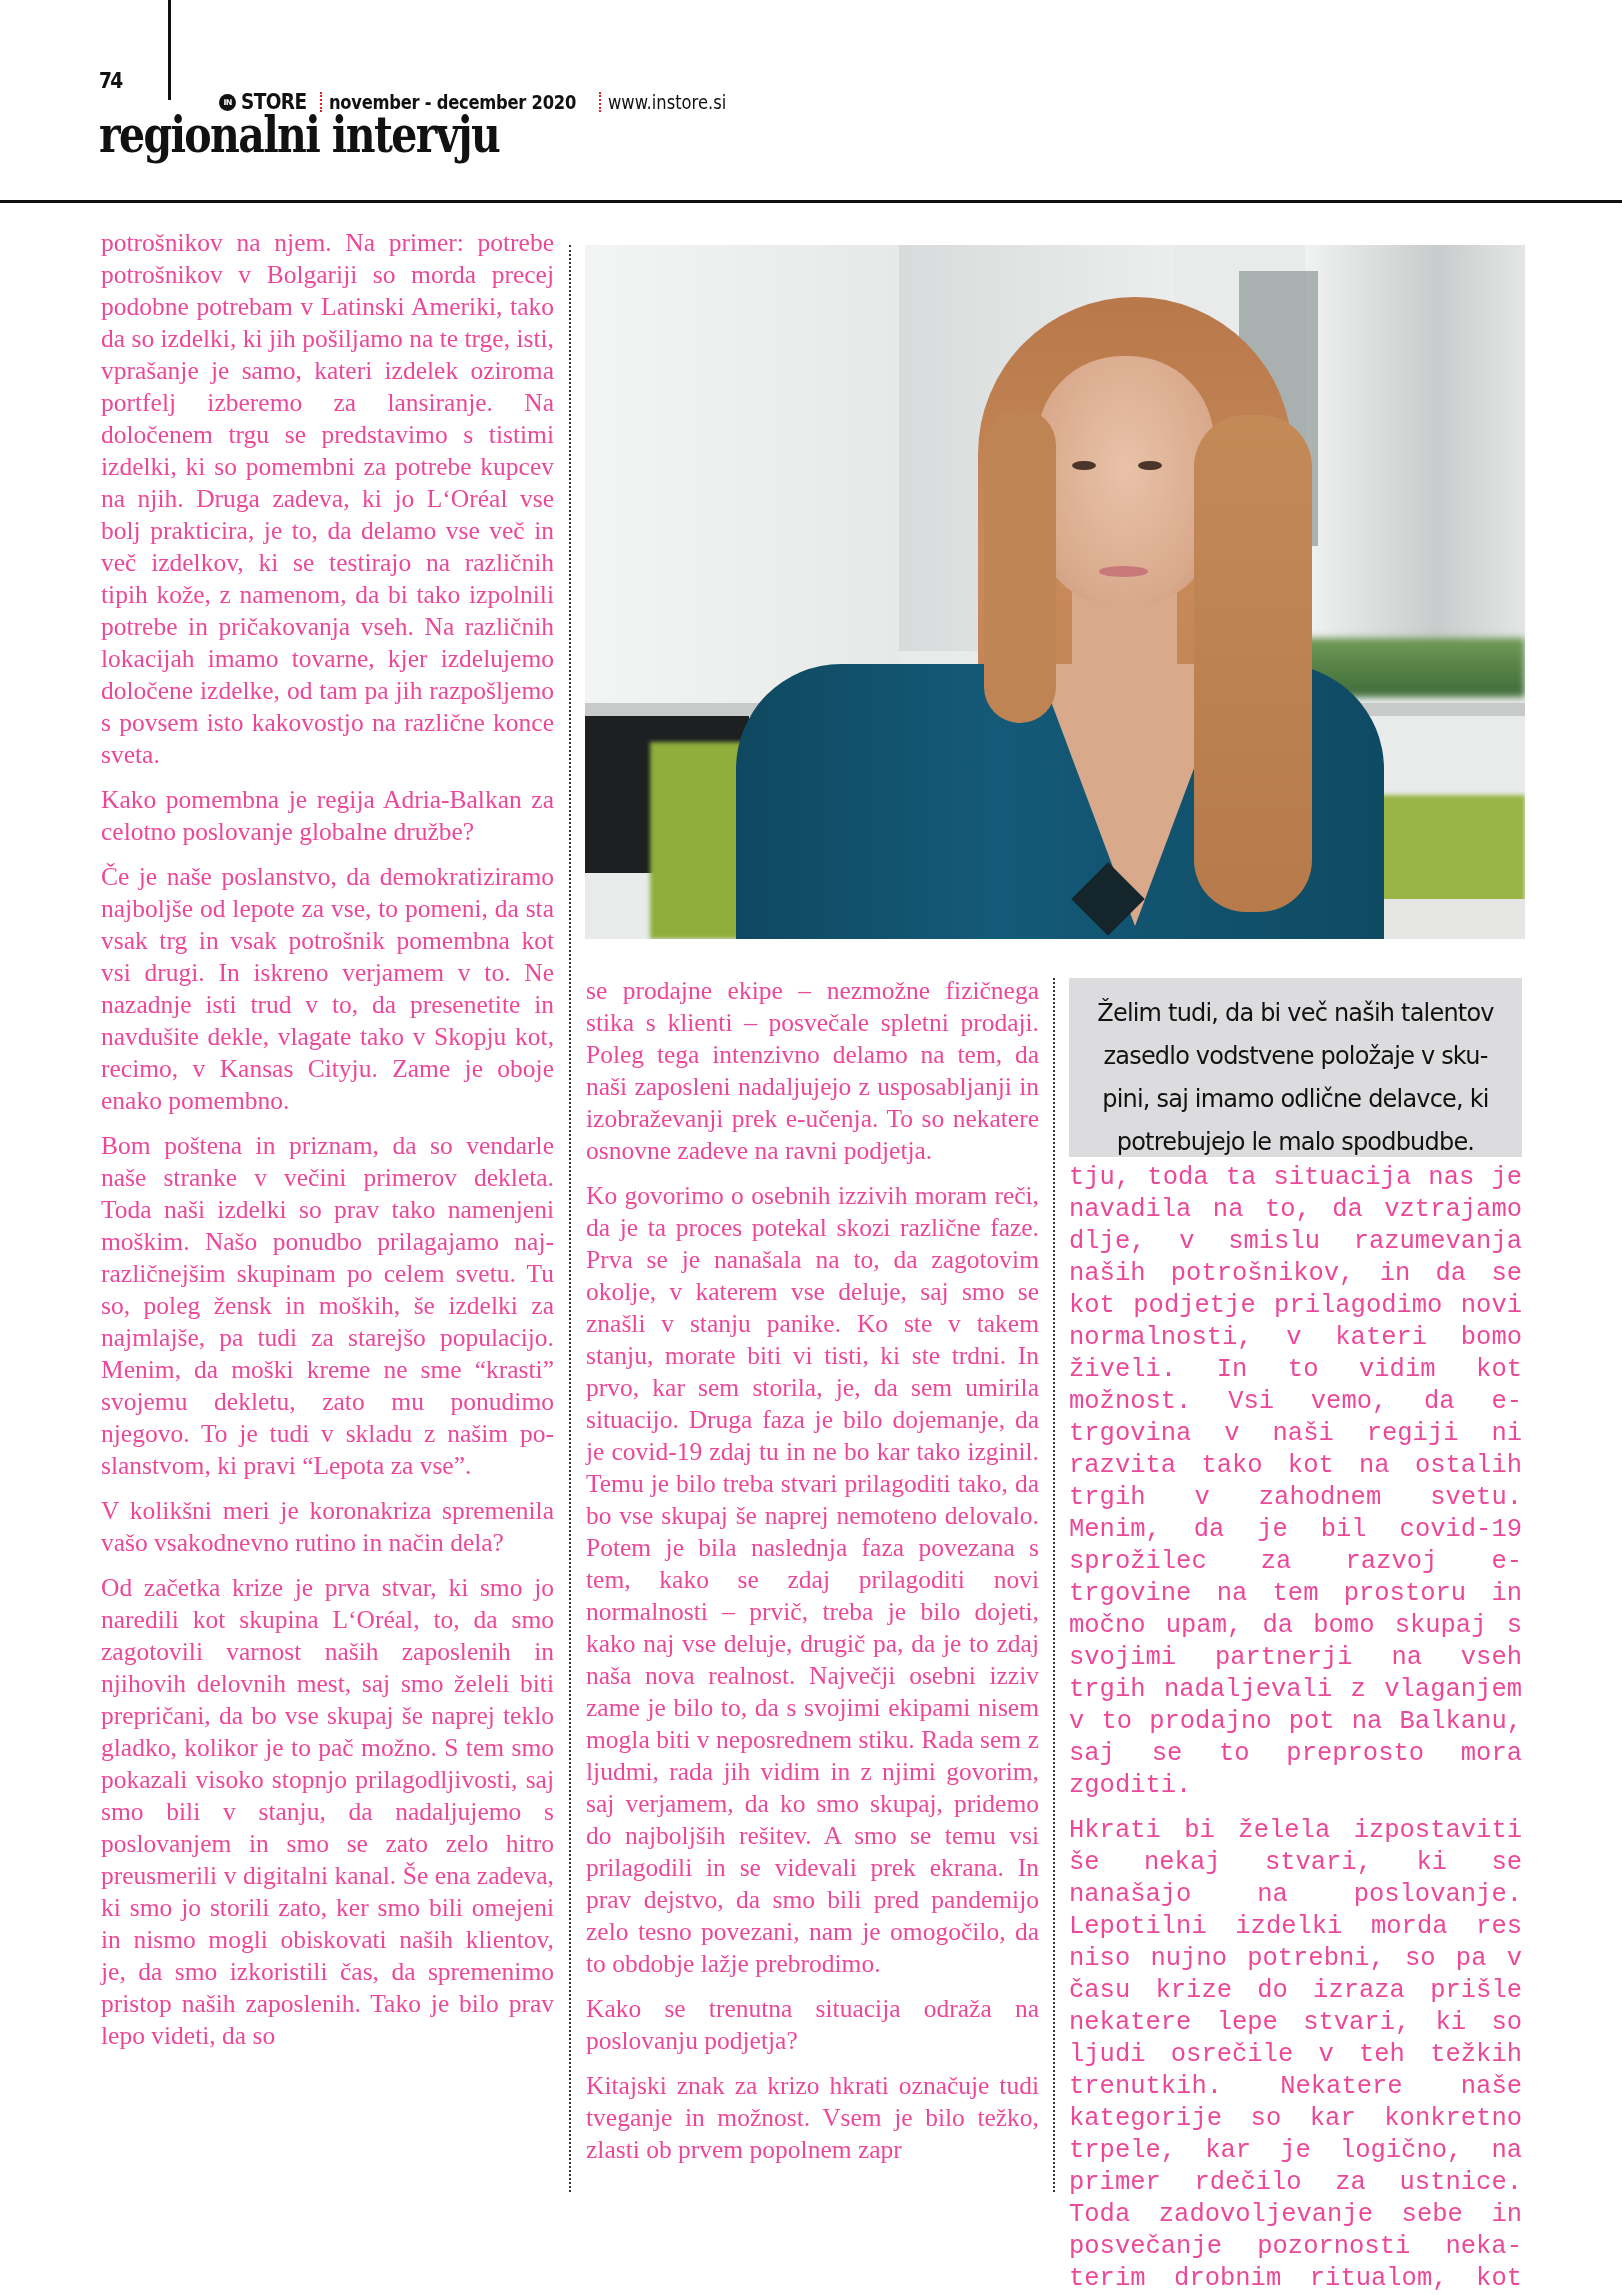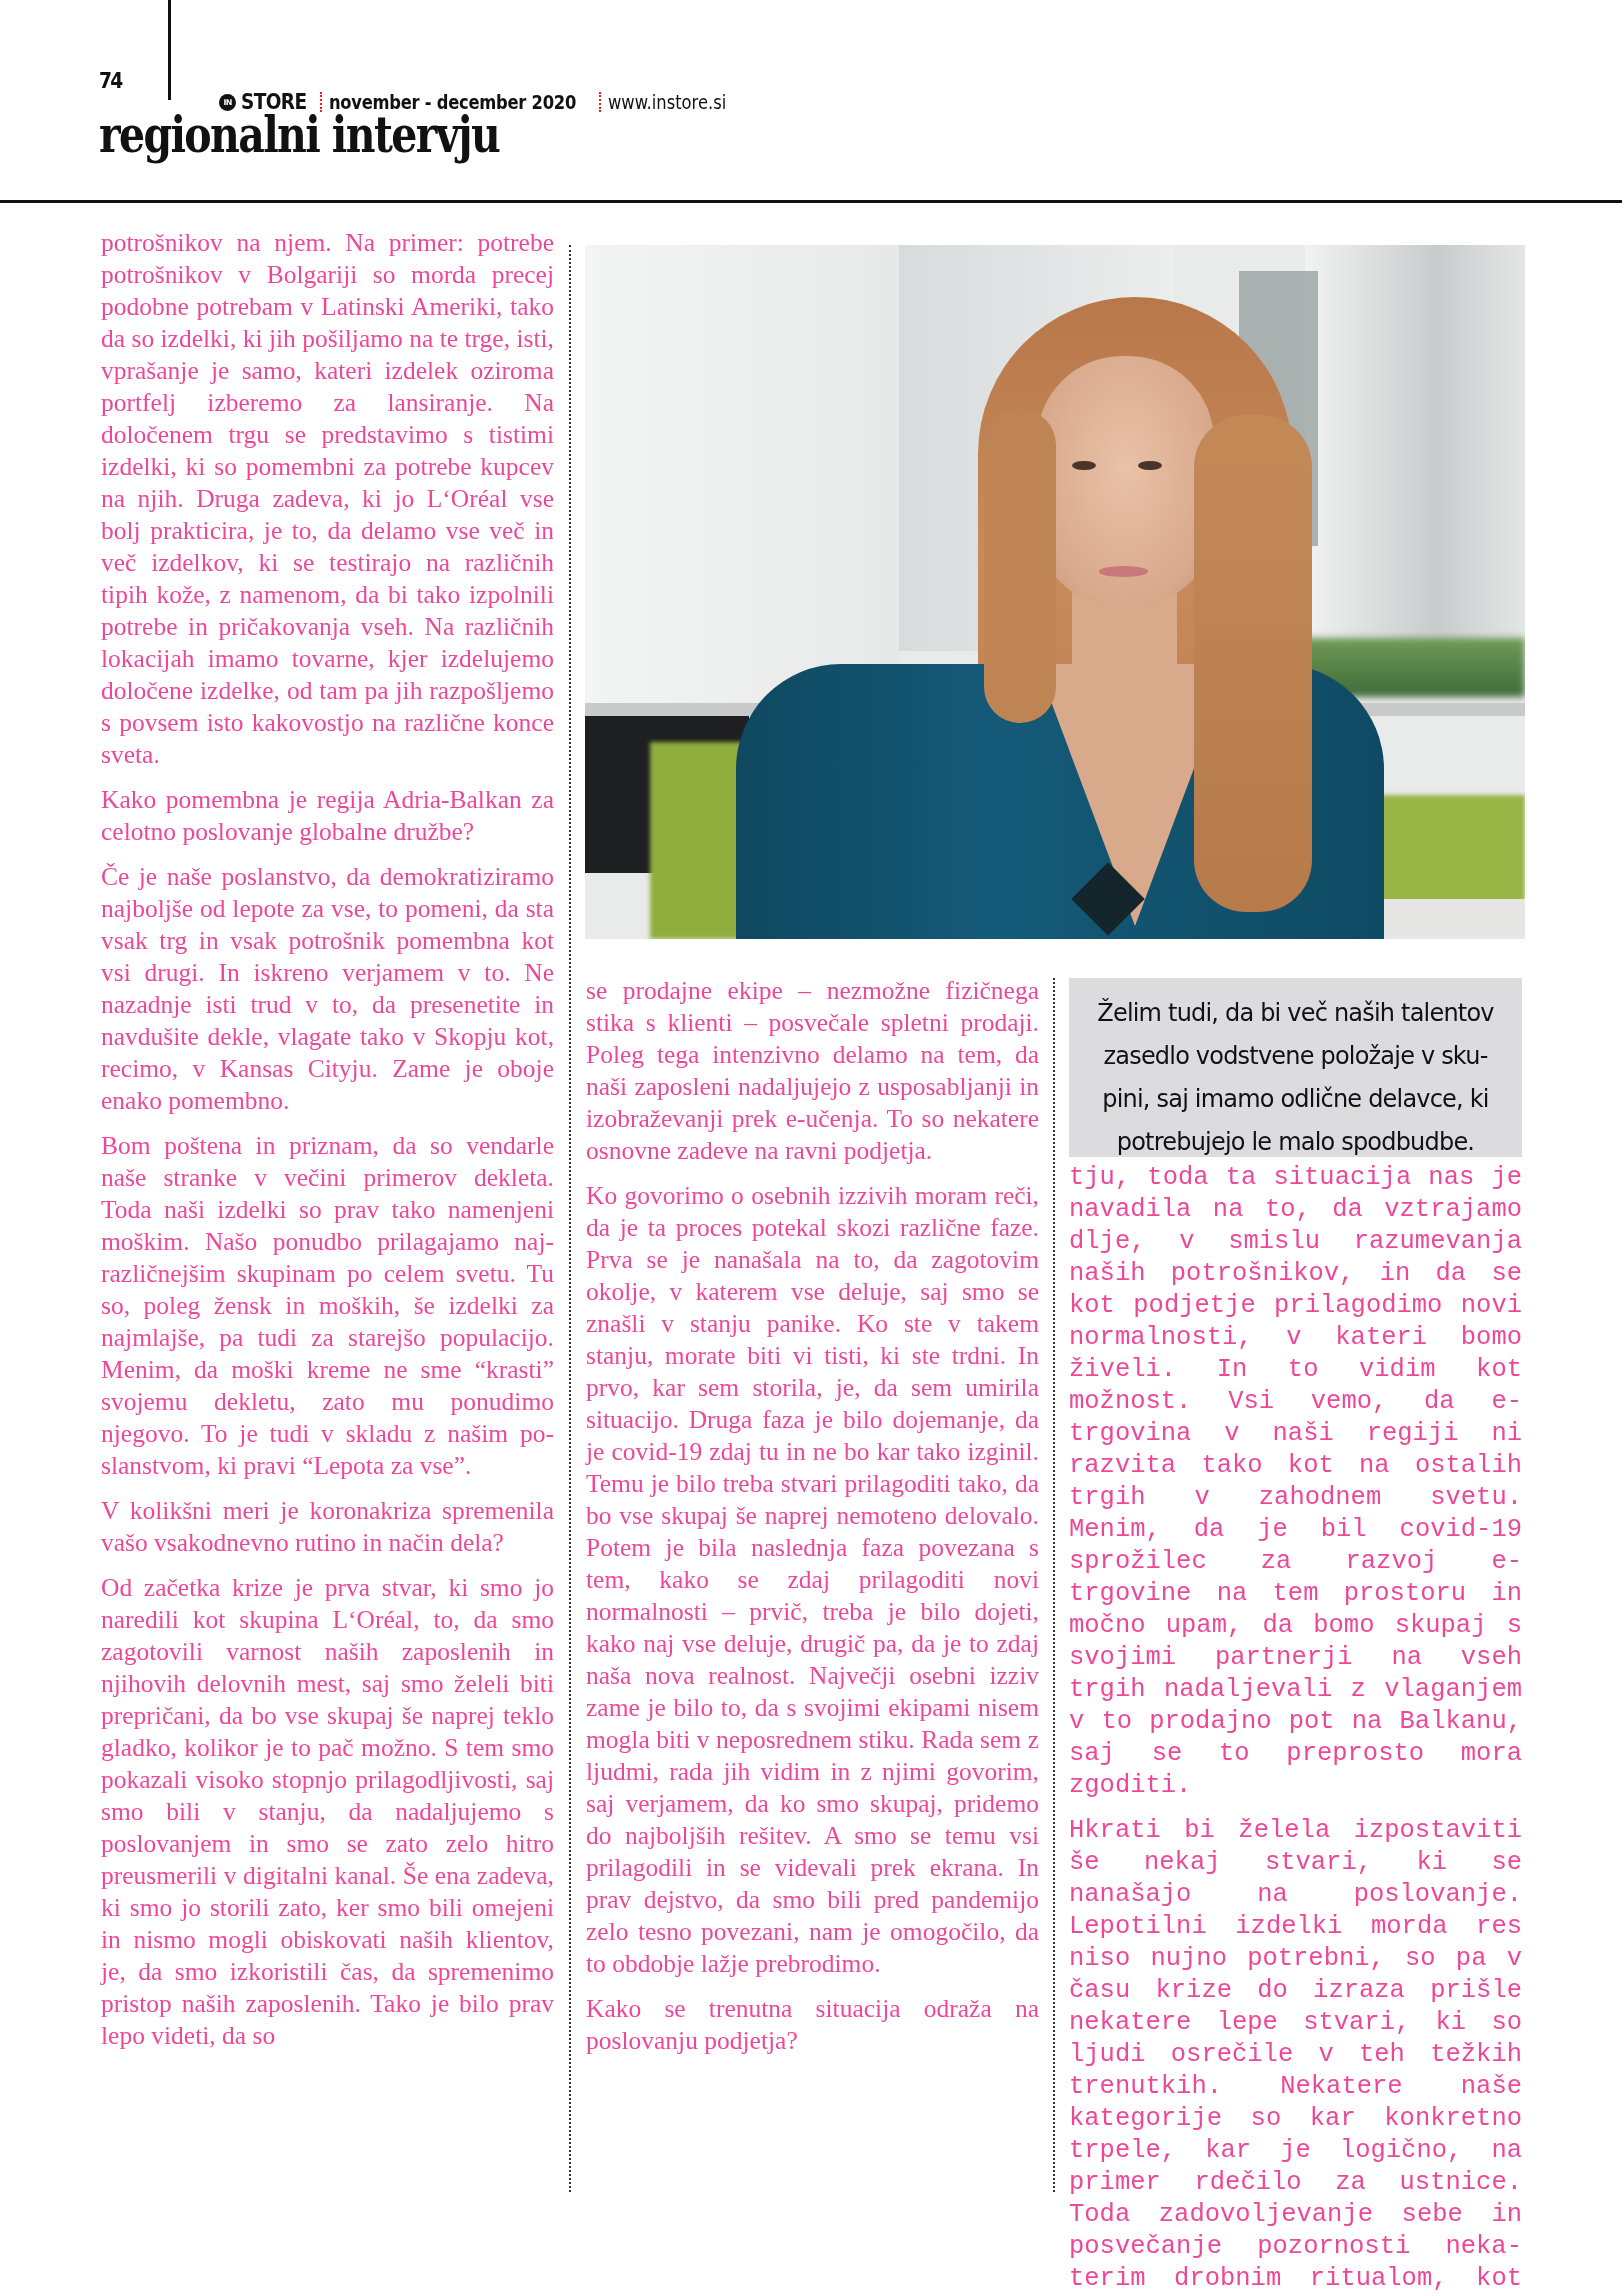--- a/index.html
+++ b/index.html
@@ -109,20 +109,21 @@
   <div class="vneck"></div>
   <div class="vneck-inner"></div>
   <div class="hair-front-l"></div>
   <div class="hair-front-r"></div>
 </div>
 
 <div class="abs col col2">
   <p>se prodajne ekipe – nezmožne fizičnega stika s klienti – posvečale spletni prodaji. Poleg tega intenzivno delamo na tem, da naši zaposleni nadaljujejo z usposabljanji in izobraževanji prek e-učenja. To so ne­katere osnovne zadeve na ravni podjetja.</p>
   <p>Ko govorimo o osebnih izzivih moram reči, da je ta proces potekal skozi različne faze. Prva se je nanašala na to, da zagoto­vim okolje, v katerem vse deluje, saj smo se znašli v stanju panike. Ko ste v takem stanju, morate biti vi tisti, ki ste trdni. In prvo, kar sem storila, je, da sem umirila situacijo. Druga faza je bilo dojemanje, da je covid-19 zdaj tu in ne bo kar tako izginil. Temu je bilo treba stvari prilago­diti tako, da bo vse skupaj še naprej ne­moteno delovalo. Potem je bila naslednja faza povezana s tem, kako se zdaj prila­goditi novi normalnosti – prvič, treba je bilo dojeti, kako naj vse deluje, drugič pa, da je to zdaj naša nova realnost. Največji osebni izziv zame je bilo to, da s svojimi ekipami nisem mogla biti v neposrednem stiku. Rada sem z ljudmi, rada jih vidim in z njimi govorim, saj verjamem, da ko smo skupaj, pridemo do najboljših reši­tev. A smo se temu vsi prilagodili in se videvali prek ekrana. In prav dejstvo, da smo bili pred pandemijo zelo tesno po­vezani, nam je omogočilo, da to obdobje lažje prebrodimo.</p>
   <h3>Kako se trenutna situacija odraža na poslovanju podjetja?</h3>
+  <p>Kitajski znak za krizo hkrati označuje tudi tveganje in možnost. Vsem je bilo težko, zlasti ob prvem popolnem zapr­</p>
 </div>
 
 <div class="abs pullquote">
   <span>Želim tudi, da bi več naših talentov</span>
   <span>zasedlo vodstvene položaje v sku-</span>
   <span>pini, saj imamo odlične delavce, ki</span>
   <span>potrebujejo le malo spodbudbe.</span>
 </div>
 
 <div class="abs col col3">

